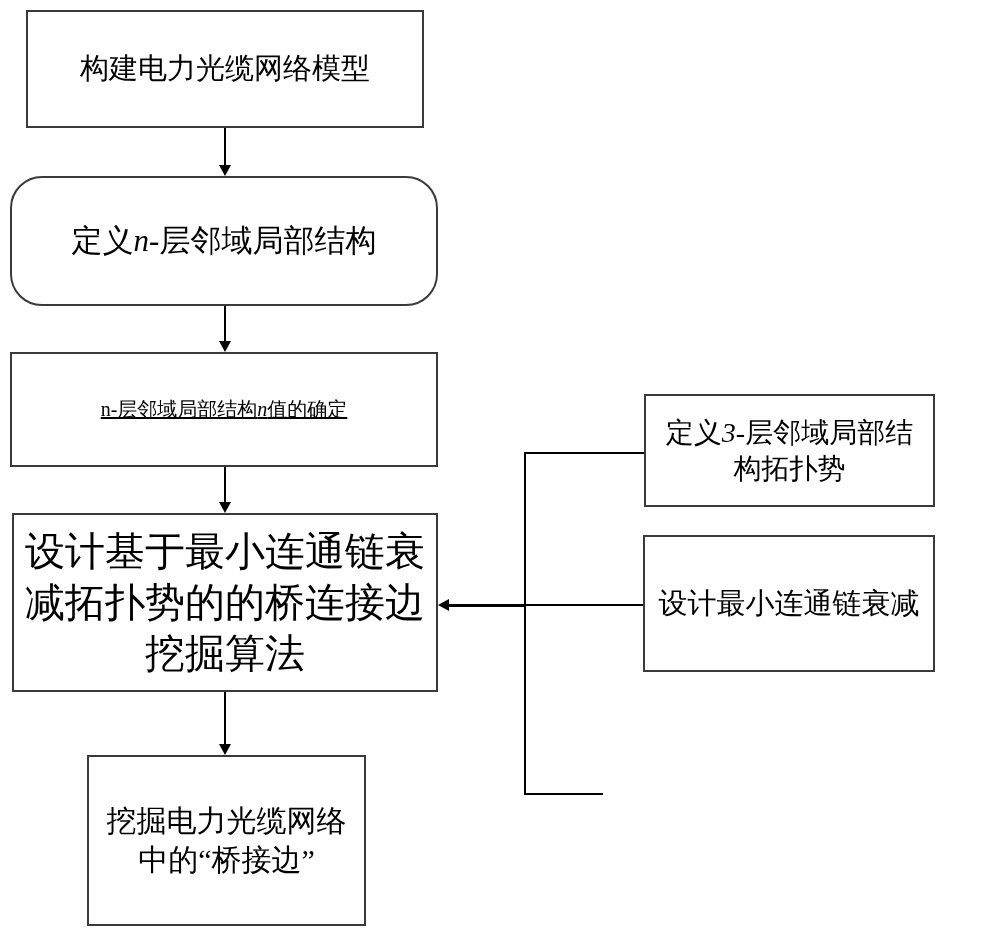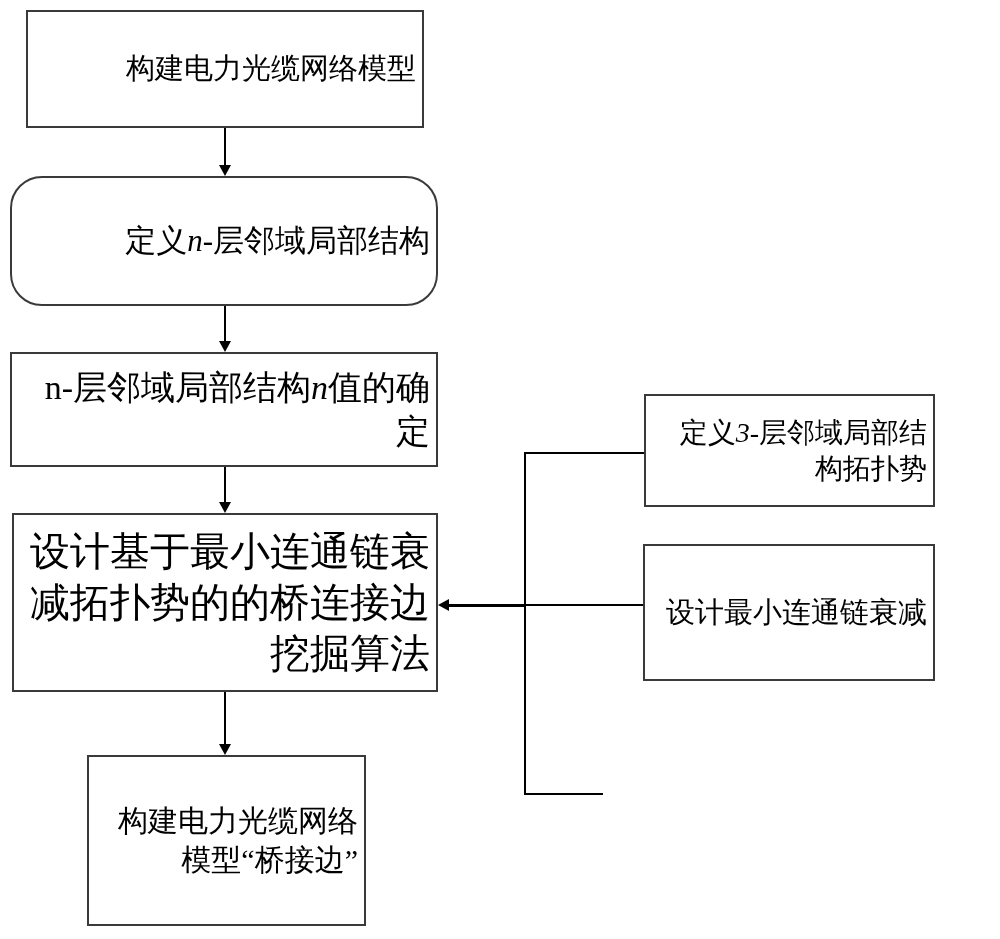--- a/index.html
+++ b/index.html
@@ -28,21 +28,20 @@
     text-align: center;
     color: #000000;
     line-height: 1.28;
     padding: 2px 6px;
     font-weight: 400;
   }
   .node .txt {
     display: block;
     width: 100%;
     white-space: pre-line;
-    text-align: right;
   }
   .it {
     font-style: italic;
   }
   
   .seg-v {
     position: absolute;
     background: #000000;
     width: 2px;
   }
@@ -74,37 +73,37 @@
 <div id="canvas">
 
   <div class="node" style="left:26px; top:10px; width:398px; height:118px; font-size:29px;">
     <span class="txt">构建电力光缆网络模型</span>
   </div>
 
   <div class="node" style="left:10px; top:176px; width:428px; height:130px; font-size:31px;border-radius:32px;">
     <span class="txt"><span>定义</span><span class="it">n</span><span>-层邻域局部结构</span></span>
   </div>
 
-  <div class="node" style="left:10px; top:352px; width:428px; height:115px; font-size:34px;">
+  <div class="node" style="left:10px; top:352px; width:428px; height:115px; font-size:20px;text-decoration:underline;">
     <span class="txt"><span>n-层邻域局部结构</span><span class="it">n</span><span>值的确定</span></span>
   </div>
 
   <div class="node" style="left:12px; top:513px; width:426px; height:179px; font-size:40px;">
     <span class="txt">设计基于最小连通链衰减拓扑势的的桥连接边挖掘算法</span>
   </div>
 
   <div class="node" style="left:87px; top:755px; width:279px; height:171px; font-size:30px;">
-    <span class="txt">构建电力光缆网络模型“桥接边”</span>
+    <span class="txt">挖掘电力光缆网络中的“桥接边”</span>
   </div>
 
   <div class="node" style="left:644px; top:394px; width:291px; height:113px; font-size:28px;">
     <span class="txt"><span>定义</span><span class="it">3</span><span>-层邻域局部结构拓扑势</span></span>
   </div>
 
-  <div class="node" style="left:643px; top:535px; width:292px; height:137px; font-size:29px;margin-top:9px;">
+  <div class="node" style="left:643px; top:535px; width:292px; height:137px; font-size:29px;">
     <span class="txt">设计最小连通链衰减</span>
   </div>
 
 
   <div class="seg-v" style="left:224px; top:128px; height:38px;"></div>
   <div class="arrow-down" style="left:219px; top:165px;"></div>
 
   <div class="seg-v" style="left:224px; top:306px; height:35px;"></div>
   <div class="arrow-down" style="left:219px; top:341px;"></div>
 

